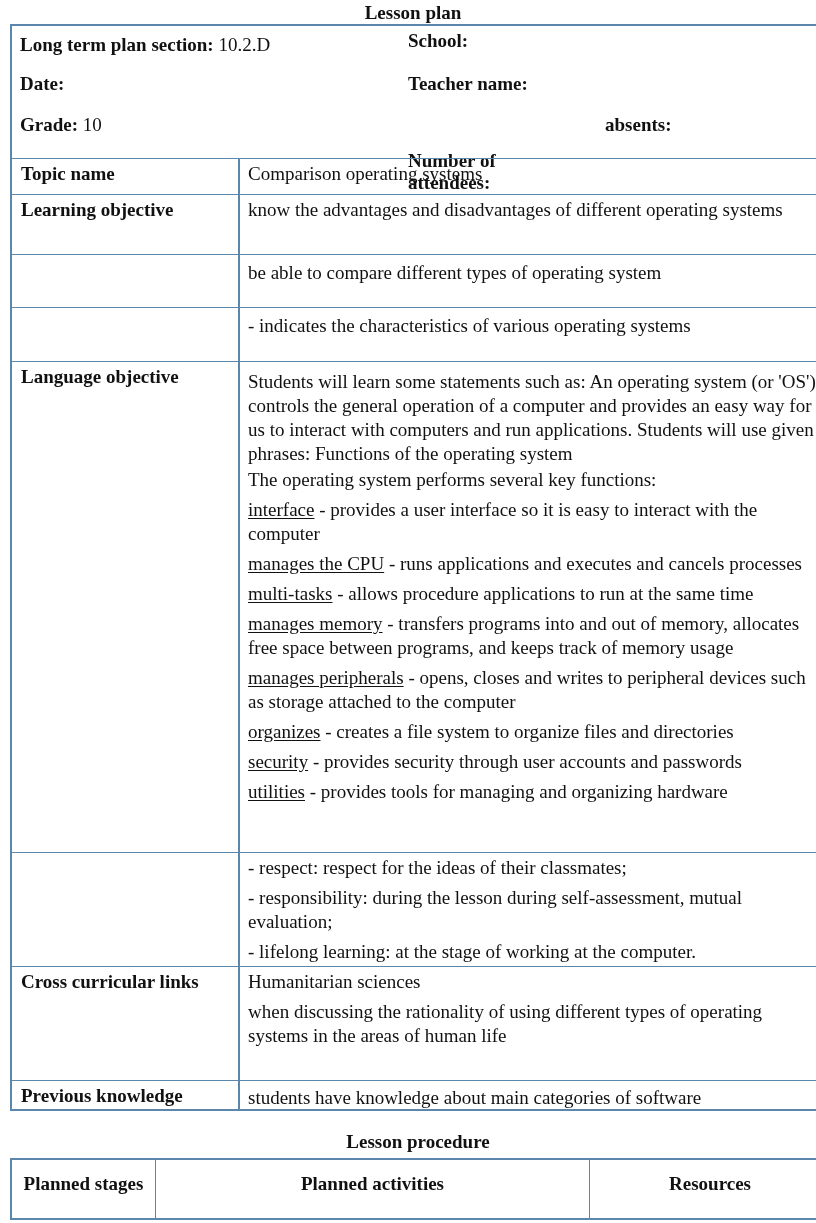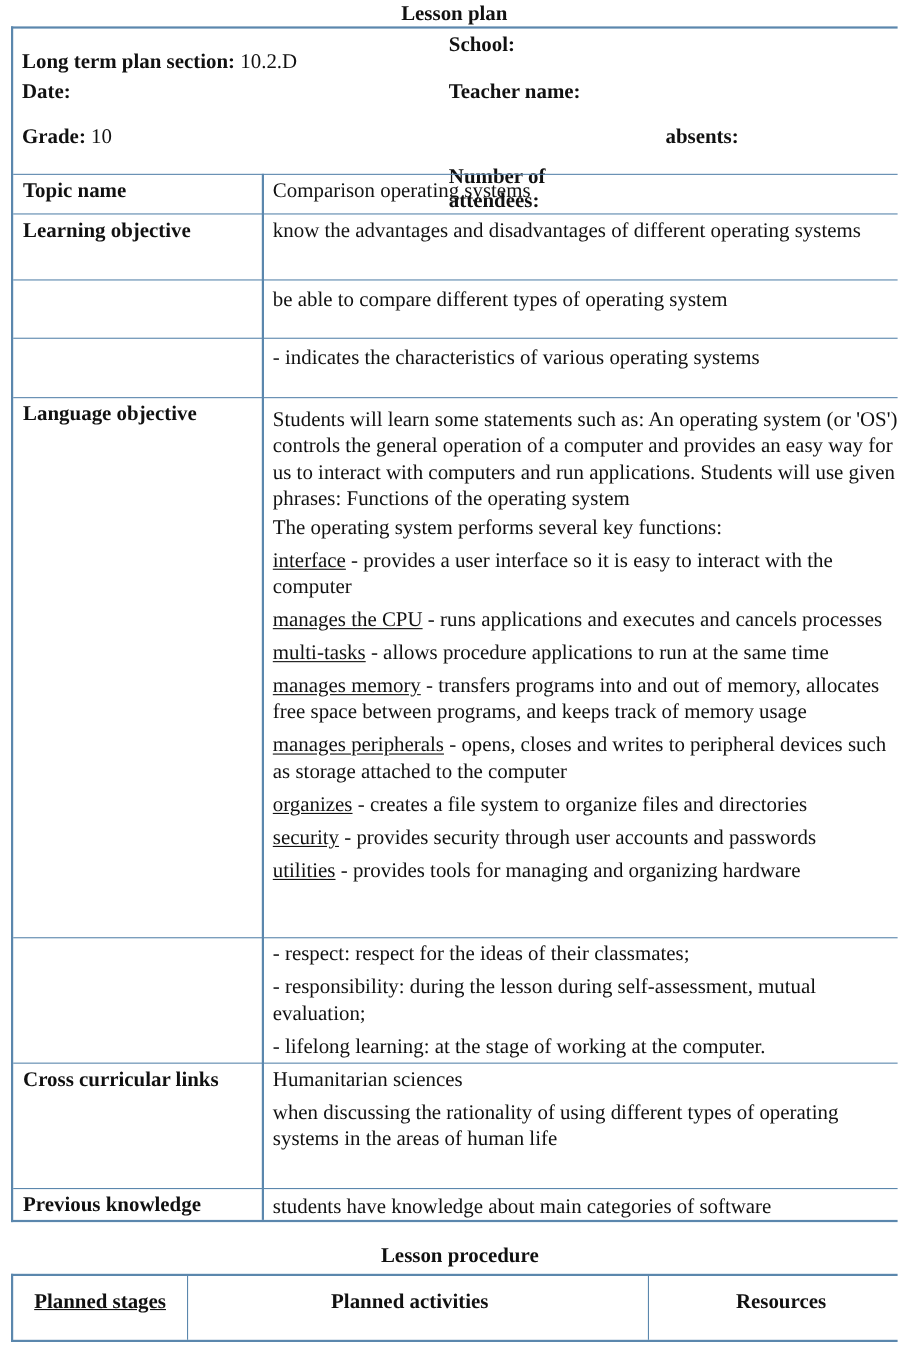--- a/index.html
+++ b/index.html
@@ -42,32 +42,32 @@
     font-weight: bold; font-size: 19px; line-height: 22px;
   }
   .proc {
     position: absolute; left: 10px; top: 1158px; width: 830px; height: 62px;
     border: 2px solid #5b87ad; border-right: none; box-sizing: border-box;
   }
   .proc .col {
     position: absolute; top: 0; bottom: 0; font-weight: bold; text-align: center;
     line-height: 24px; padding-top: 12px; box-sizing: border-box;
   }
-  .proc .c1 { left: 0; width: 159px; border-right: 1.5px solid #5b87ad; text-decoration: underline; }
+  .proc .c1 { left: 0; width: 144px; border-right: 1.5px solid #5b87ad; }
   .proc .c2 { left: 144px; width: 434px; border-right: 1.5px solid #5b87ad; }
   .proc .c3 { left: 578px; width: 240px; }
 </style>
 </head>
 <body>
 
 <div class="title">Lesson plan</div>
 
 <div class="tbl hdr" style="height:1087px;">
 
-  <div class="cell" style="left:8px; top:20px;">
+  <div class="cell" style="left:8px; top:8px;">
     <span class="b">Long term plan section:</span><span> 10.2.D</span>
   </div>
   <div class="cell b" style="left:396px; top:4px;">School:</div>
 
   <div class="cell b" style="left:8px; top:47px;">Date:</div>
   <div class="cell b" style="left:396px; top:47px;">Teacher name:</div>
 
   <div class="cell" style="left:8px; top:88px;">
     <span class="b">Grade:</span><span> 10</span>
   </div>

